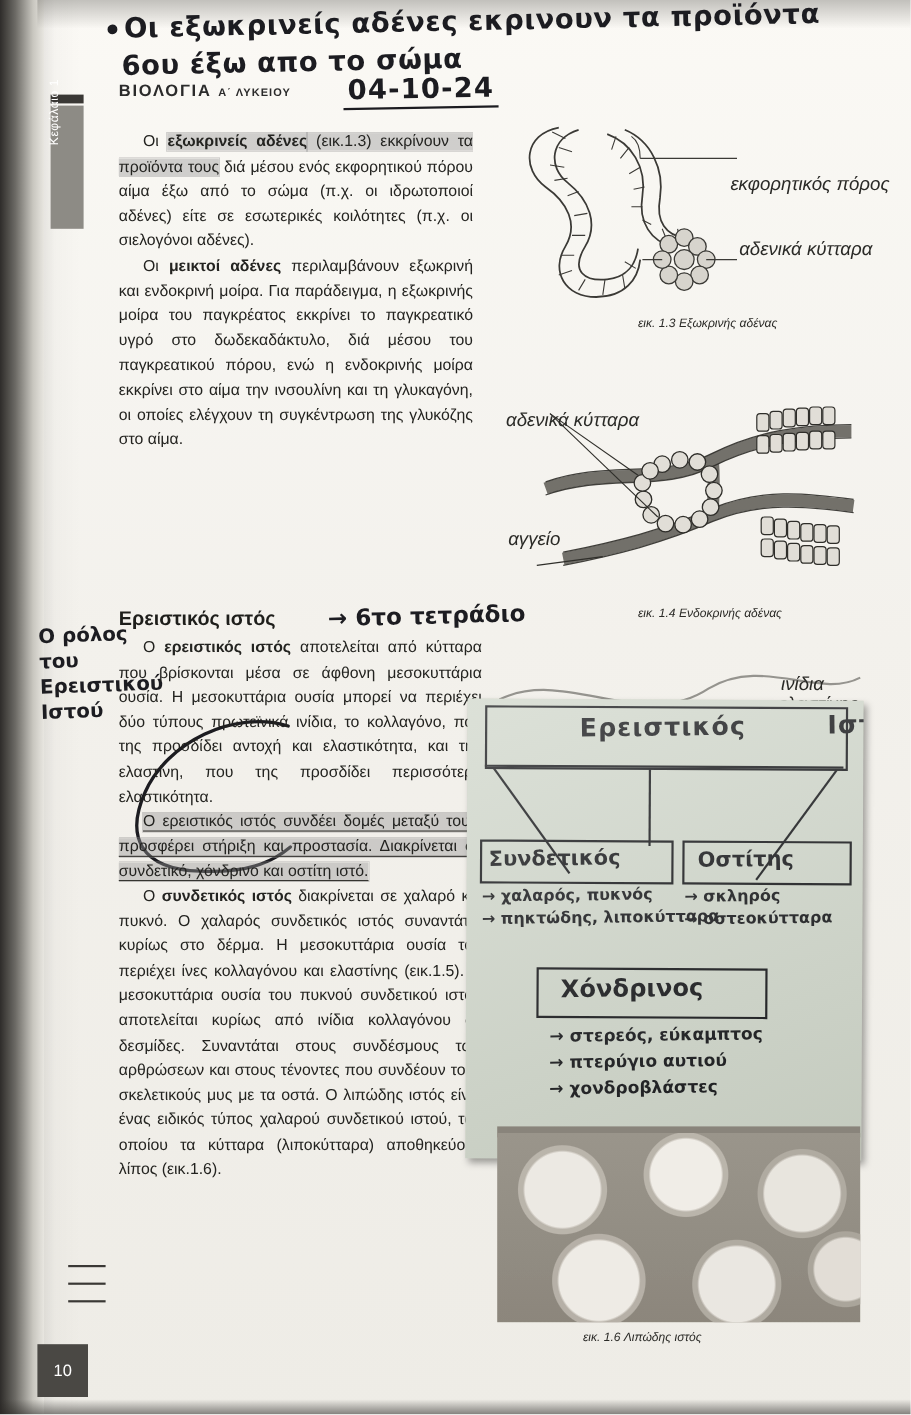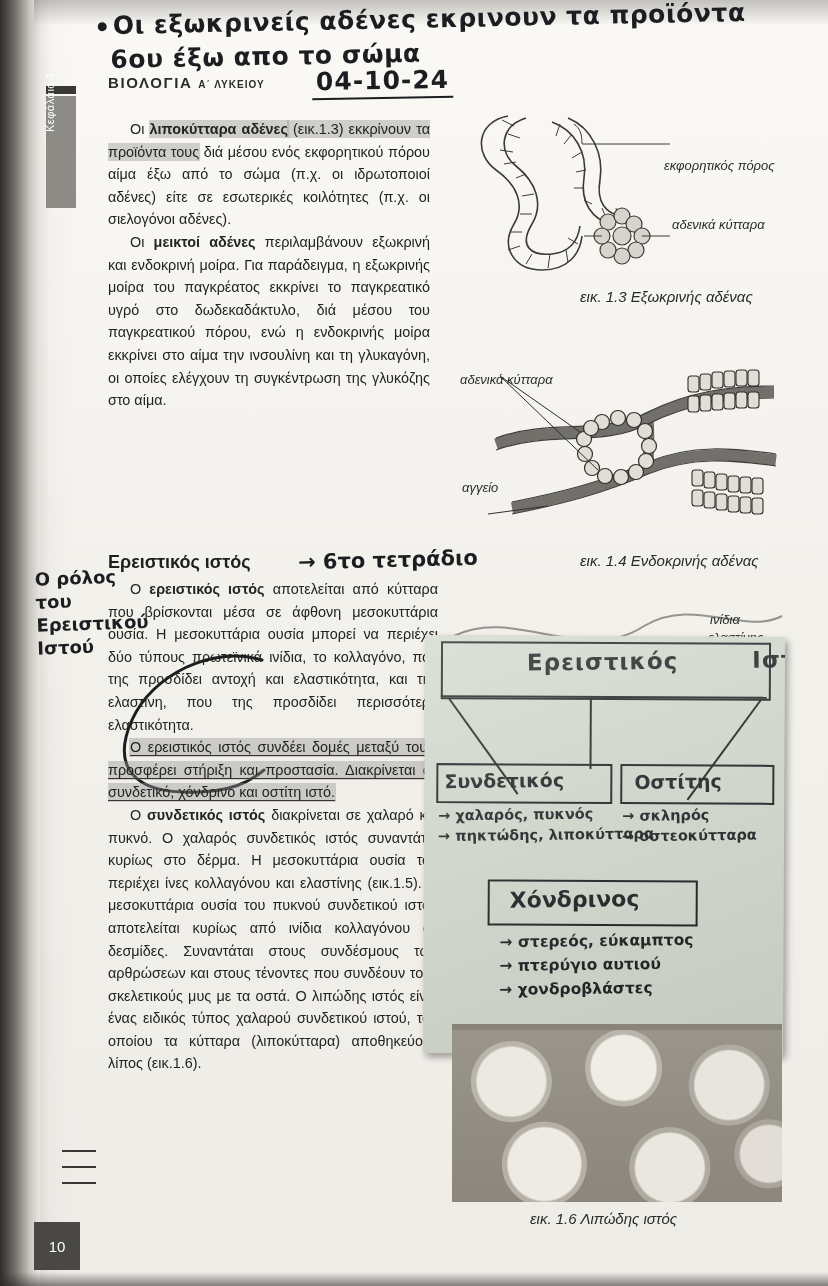--- a/index.html
+++ b/index.html
@@ -215,27 +215,27 @@
     text-align: justify;
   }
   .col-left-2 p { margin: 0; text-indent: 22px; }
 
   
   .fig {
     position: absolute;
   }
   .fig-cap {
     position: absolute;
-    font-size: 15px;
+    font-size: 11px;
     color: #2a2a26;
     font-style: italic;
   }
   .fig-label {
     position: absolute;
-    font-size: 13px;
+    font-size: 17px;
     color: #2a2a26;
     font-style: italic;
   }
 
   
   .sticky {
     position: absolute;
     left: 424px;
     top: 636px;
     width: 360px;
@@ -337,21 +337,21 @@
   </div>
 
   <div class="book-title">
     <span>ΒΙΟΛΟΓΙΑ</span><small>Α΄ ΛΥΚΕΙΟΥ</small>
   </div>
 
   <div class="hand hw-date">04-10-24</div>
 
   <div class="col-left">
     <p>
-      <span>Οι </span><span class="b hl">λιποκύτταρα αδένες</span><span class="hl"> (εικ.1.3) εκκρίνουν τα προϊόντα τους</span><span> διά μέσου ενός εκφορητικού πόρου αίμα έξω από το σώμα (π.χ. οι ιδρωτοποιοί αδένες) είτε σε εσωτερικές κοιλότητες (π.χ. οι σιελογόνοι αδένες).</span>
+      <span>Οι </span><span class="b hl">εξωκρινείς αδένες</span><span class="hl"> (εικ.1.3) εκκρίνουν τα προϊόντα τους</span><span> διά μέσου ενός εκφορητικού πόρου αίμα έξω από το σώμα (π.χ. οι ιδρωτοποιοί αδένες) είτε σε εσωτερικές κοιλότητες (π.χ. οι σιελογόνοι αδένες).</span>
     </p>
     <p>
       <span>Οι </span><span class="b">μεικτοί αδένες</span><span> περιλαμβάνουν εξωκρινή και ενδοκρινή μοίρα. Για παράδειγμα, η εξωκρινής μοίρα του παγκρέατος εκκρίνει το παγκρεατικό υγρό στο δωδεκαδάκτυλο, διά μέσου του παγκρεατικού πόρου, ενώ η ενδοκρινής μοίρα εκκρίνει στο αίμα την ινσουλίνη και τη γλυκαγόνη, οι οποίες ελέγχουν τη συγκέντρωση της γλυκόζης στο αίμα.</span>
     </p>
   </div>
 
   <div class="section-head">Ερειστικός ιστός</div>
   <div class="hand hw-inline-note">→ 6το τετράδιο</div>
 
   <div class="hand hw-left-note">

